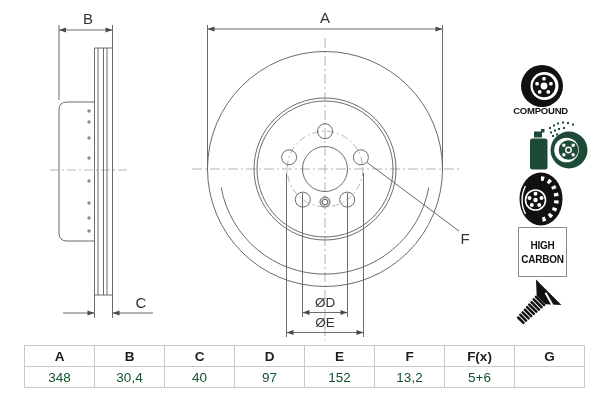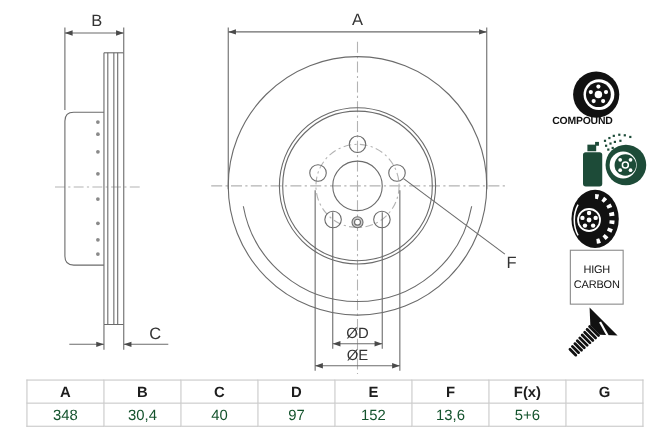--- a/index.html
+++ b/index.html
@@ -15,34 +15,34 @@
   svg text{
     font-family:"Liberation Sans", sans-serif;
     fill:#333;
   }
   .dim-label{font-size:15px;}
   .dim-label-small{font-size:13.5px;}
 
   
   .icon-label{
     position:absolute;
-    left:502px;top:105px;width:80px;
-    text-align:left;
+    left:488px;top:105px;width:80px;
+    text-align:right;
     font-size:9.5px;font-weight:bold;color:#111;
     letter-spacing:-0.2px;
   }
   .hc-box{
     position:absolute;
     left:518px;top:227px;width:47px;height:48px;
     border:1px solid #8a8a8a;background:#fff;
     display:flex;flex-direction:column;align-items:center;justify-content:center;
     gap:1px;
   }
   .hc-box span{
-    font-size:10px;font-weight:normal;color:#111;line-height:13px;
+    font-size:10px;font-weight:bold;color:#111;line-height:13px;
     letter-spacing:-0.2px;
   }
 
   
   .spec-table{
     position:absolute;left:24px;top:345px;
     border-collapse:collapse;table-layout:fixed;
     background:#fff;
   }
   .spec-table th,.spec-table td{
@@ -275,18 +275,18 @@
     <th>F</th>
     <th>F(x)</th>
     <th>G</th>
   </tr>
   <tr>
     <td>348</td>
     <td>30,4</td>
     <td>40</td>
     <td>97</td>
     <td>152</td>
-    <td>13,6</td>
+    <td>13,2</td>
     <td>5+6</td>
     <td></td>
   </tr>
 </tbody>
   </table>
 
 </body></html>

